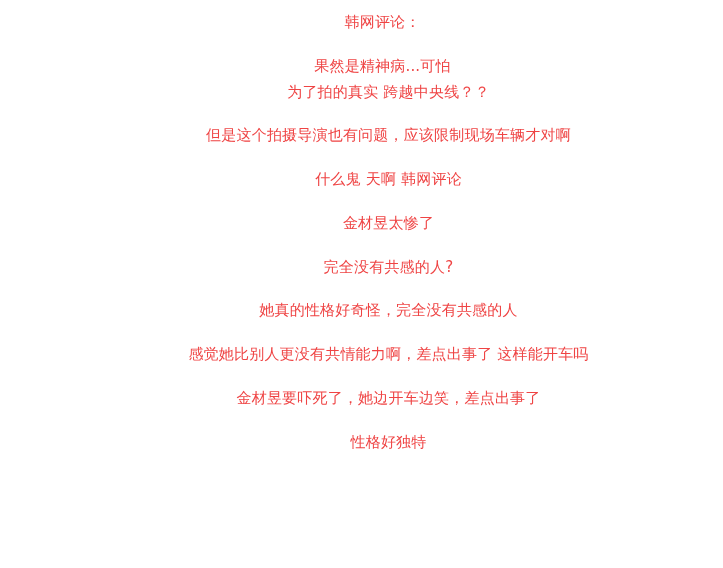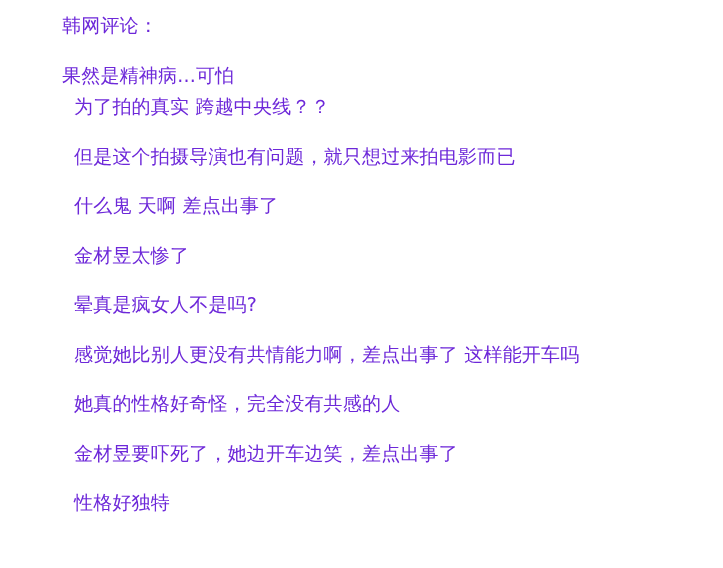--- a/index.html
+++ b/index.html
@@ -19,49 +19,50 @@
     width: 723px;
     height: 568px;
     box-sizing: border-box;
     padding: 8px 20px 0 62px;
     background: #ffffff;
   }
   .comment-list {
     display: block;
   }
   .comment-line {
-    font-size: 19px;
+    font-size: 15px;
     line-height: 1.45;
-    color: #6d28d9;
+    color: #ef4444;
     letter-spacing: 0.2px;
     white-space: pre-wrap;
     word-break: break-word;
+    text-align: center;
   }
   
   .comment-line.heading {
     margin: 4px 0 22px 0;
   }
   .comment-line.tight {
     margin: 11px 0 4px 0;
   }
   .comment-line.normal {
     margin: 0 0 22px 12px;
   }
 </style>
 </head>
 <body>
 
 <div class="page">
   <div class="comment-list">
     <div class="comment-line heading">韩网评论：</div>
     <div class="comment-line tight">果然是精神病...可怕</div>
     <div class="comment-line normal">为了拍的真实 跨越中央线？？</div>
-    <div class="comment-line normal">但是这个拍摄导演也有问题，就只想过来拍电影而已</div>
-    <div class="comment-line normal">什么鬼 天啊 差点出事了</div>
+    <div class="comment-line normal">但是这个拍摄导演也有问题，应该限制现场车辆才对啊</div>
+    <div class="comment-line normal">什么鬼 天啊 韩网评论</div>
     <div class="comment-line normal">金材昱太惨了</div>
-    <div class="comment-line normal">晕真是疯女人不是吗?</div>
+    <div class="comment-line normal">完全没有共感的人?</div>
+    <div class="comment-line normal">她真的性格好奇怪，完全没有共感的人</div>
     <div class="comment-line normal">感觉她比别人更没有共情能力啊，差点出事了 这样能开车吗</div>
-    <div class="comment-line normal">她真的性格好奇怪，完全没有共感的人</div>
     <div class="comment-line normal">金材昱要吓死了，她边开车边笑，差点出事了</div>
     <div class="comment-line normal">性格好独特</div>
 
   </div>
 </div>
 
 </body></html>

